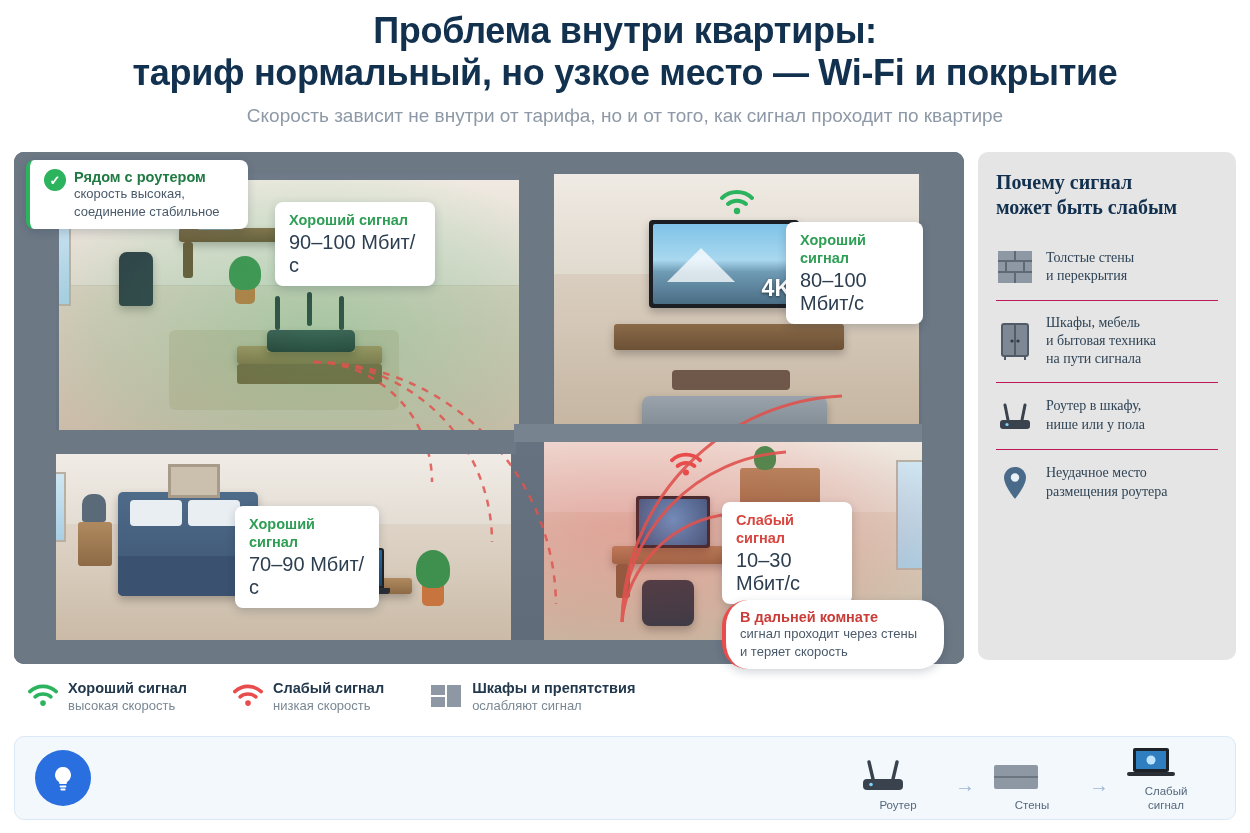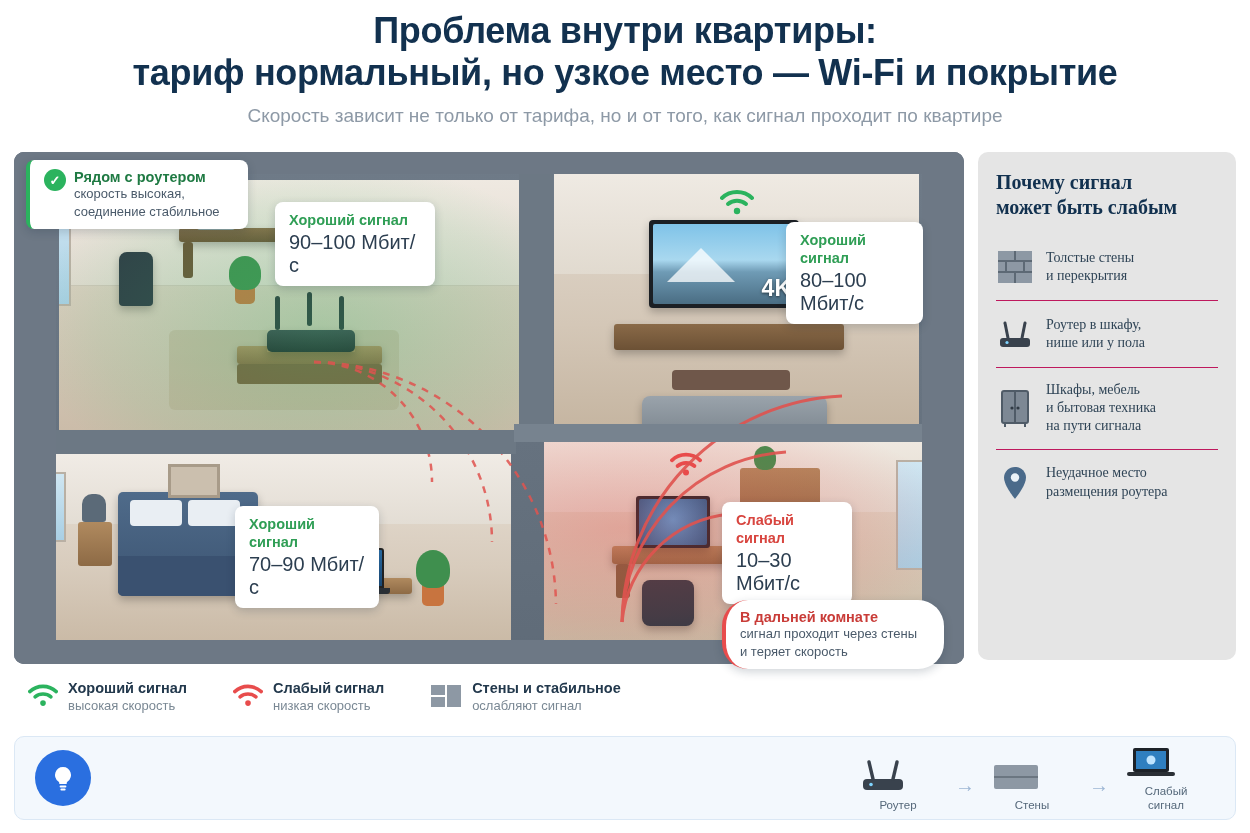--- a/index.html
+++ b/index.html
@@ -222,21 +222,21 @@
 </style>
 </head>
 <body>
 
 <div class="wrap">
 
   <div class="title">
     <span>Проблема внутри квартиры:</span>
     <span class="l2">тариф нормальный, но узкое место — Wi-Fi и покрытие</span>
   </div>
-  <div class="subtitle">Скорость зависит не только от тарифа, но и от того, как сигнал проходит по квартире</div>
+  <div class="subtitle">Скорость зависит не внутри от тарифа, но и от того, как сигнал проходит по квартире</div>
 
   <div class="plan">
     <div class="plan-bg"></div>
 
     <div class="room room-tl">
       <div class="backwall"></div>
 
       <div class="f window" style="left:-2px;top:16px;width:14px;height:110px;"></div>
 
       <div class="f box darkwood shadow" style="left:120px;top:48px;width:120px;height:14px;"></div>
@@ -420,53 +420,53 @@
       </span>
       <span class="txt">
         <span>Толстые стены</span><br>
         <span>и перекрытия</span>
       </span>
     </div>
 
     <div class="preason">
       <span class="ricon">
         <svg width="38" height="40" viewBox="0 0 38 40">
-          <rect x="4" y="24" width="30" height="9" rx="3" fill="#39424d"></rect>
-          <line x1="12" y1="24" x2="9" y2="9" stroke="#39424d" stroke-width="3" stroke-linecap="round"></line>
-          <line x1="26" y1="24" x2="29" y2="9" stroke="#39424d" stroke-width="3" stroke-linecap="round"></line>
-          <circle cx="11" cy="28.5" r="1.6" fill="#7fd4ff"></circle>
-        </svg>
-      </span>
-      <span class="txt">
-        <span>Роутер в шкафу,</span><br>
-        <span>нише или у пола</span>
-      </span>
-    </div>
-
-    <div class="preason">
-      <span class="ricon">
-        <svg width="38" height="40" viewBox="0 0 38 40">
           <rect x="6" y="3" width="26" height="32" rx="2" fill="#7d8894" stroke="#4f5b67" stroke-width="2"></rect>
           <line x1="19" y1="3" x2="19" y2="35" stroke="#4f5b67" stroke-width="2"></line>
           <circle cx="16" cy="20" r="1.6" fill="#303a44"></circle>
             <circle cx="22" cy="20" r="1.6" fill="#303a44"></circle>
           <line x1="9" y1="35" x2="9" y2="39" stroke="#4f5b67" stroke-width="2"></line>
           <line x1="29" y1="35" x2="29" y2="39" stroke="#4f5b67" stroke-width="2"></line>
         </svg>
       </span>
       <span class="txt">
         <span>Шкафы, мебель</span><br>
         <span>и бытовая техника</span><br>
         <span>на пути сигнала</span>
       </span>
     </div>
 
     <div class="preason">
       <span class="ricon">
         <svg width="38" height="40" viewBox="0 0 38 40">
+          <rect x="4" y="24" width="30" height="9" rx="3" fill="#39424d"></rect>
+          <line x1="12" y1="24" x2="9" y2="9" stroke="#39424d" stroke-width="3" stroke-linecap="round"></line>
+          <line x1="26" y1="24" x2="29" y2="9" stroke="#39424d" stroke-width="3" stroke-linecap="round"></line>
+          <circle cx="11" cy="28.5" r="1.6" fill="#7fd4ff"></circle>
+        </svg>
+      </span>
+      <span class="txt">
+        <span>Роутер в шкафу,</span><br>
+        <span>нише или у пола</span>
+      </span>
+    </div>
+
+    <div class="preason">
+      <span class="ricon">
+        <svg width="38" height="40" viewBox="0 0 38 40">
           <path d="M19 4c-6 0-11 4.7-11 10.6C8 23 19 36 19 36s11-13 11-21.4C30 8.7 25 4 19 4z" fill="#4a6a8a"></path>
           <circle cx="19" cy="14.5" r="4.2" fill="#eaf2f8"></circle>
         </svg>
       </span>
       <span class="txt">
         <span>Неудачное место</span><br>
         <span>размещения роутера</span>
       </span>
     </div>
   </div>
@@ -496,21 +496,21 @@
       </div>
     </div>
 
     <div class="leg">
       <svg width="32" height="26" viewBox="0 0 32 26">
         <rect x="1" y="2" width="30" height="22" fill="#8d98a4"></rect>
         <line x1="16" y1="2" x2="16" y2="24" stroke="#ffffff" stroke-width="2"></line>
         <line x1="1" y1="13" x2="16" y2="13" stroke="#ffffff" stroke-width="2"></line>
       </svg>
       <div>
-        <div class="lt">Стены и стабильное</div>
+        <div class="lt">Шкафы и препятствия</div>
         <div class="ls">ослабляют сигнал</div>
       </div>
     </div>
   </div>
 
   <div class="note">
     <div class="bulb">
       <svg width="28" height="28" viewBox="0 0 28 28">
         <path d="M14 3a8 8 0 0 0-4.6 14.5c.6.5.9 1.1.9 1.8v.7h7.4v-.7c0-.7.3-1.3.9-1.8A8 8 0 0 0 14 3z" fill="#ffffff"></path>
         <rect x="10.6" y="21.5" width="6.8" height="2" rx="1" fill="#ffffff"></rect>

